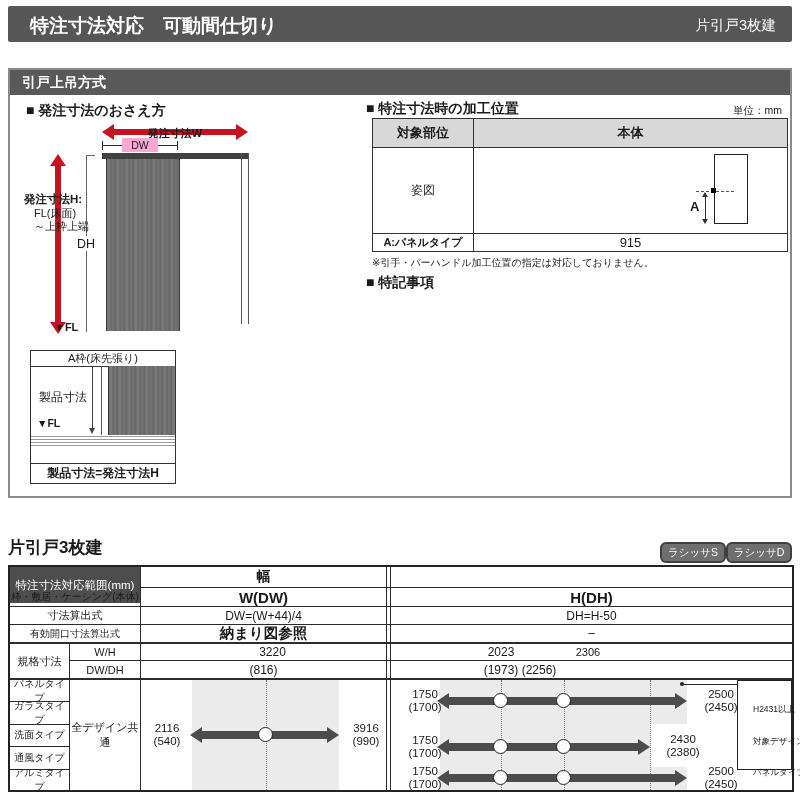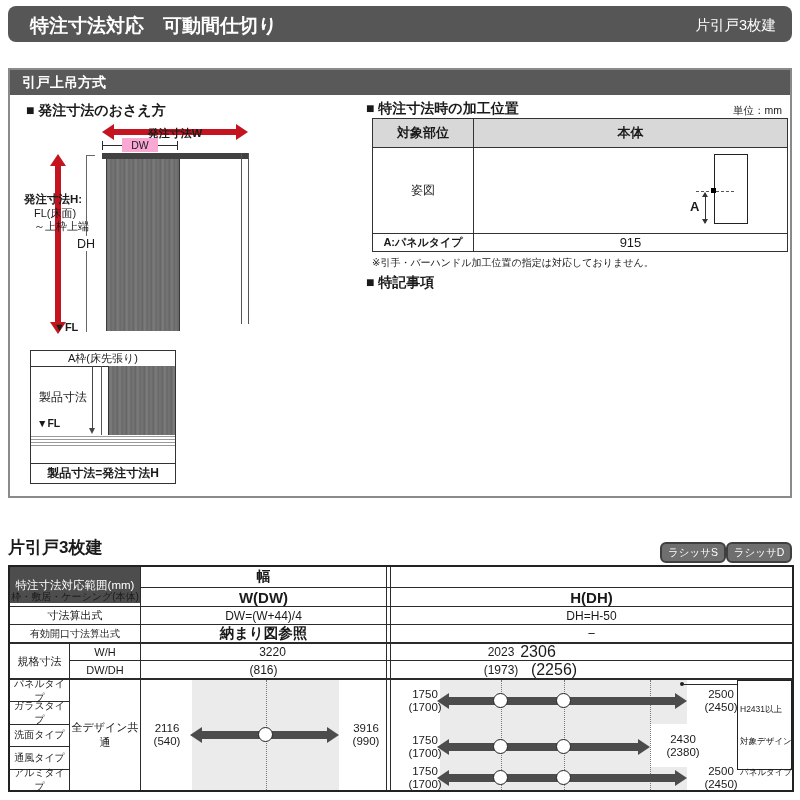--- a/index.html
+++ b/index.html
@@ -29,21 +29,21 @@
   .knob{position:absolute;width:15px;height:15px;background:#fff;border:1.5px solid #222;border-radius:50%;box-sizing:border-box}
   .wood{background:repeating-linear-gradient(90deg,#6f6f6f 0,#7d7d7d 2px,#686868 4px,#757575 6px,#646464 9px)}
   .badge{position:absolute;width:62px;height:17px;background:#6f6f6f;border:2px solid #3f3f3f;border-radius:6px;color:#fff;font-size:10.5px;display:flex;align-items:center;justify-content:center}
   .mrow{display:flex;border-top:1px solid #333}
 </style>
 </head>
 <body>
 
 <div id="page">
 
-  <div class="a" style="left:8px;top:6px;width:784px;height:36px;background:#565656;border-radius:8px">
+  <div class="a" style="left:8px;top:6px;width:784px;height:36px;background:#565656;border-radius:2px">
     <div class="a b" style="left:22px;top:7px;font-size:19px;color:#fff">特注寸法対応　可動間仕切り</div>
     <div class="a" style="right:16px;top:10px;font-size:14.5px;color:#fff">片引戸3枚建</div>
   </div>
 
   <div class="a" style="left:8px;top:68px;width:780px;height:426px;border:2px solid #8a8a8a;background:#fff">
     <div class="a" style="left:0;top:0;right:0;height:25px;background:#595959">
       <div class="a b" style="left:12px;top:4px;font-size:14px;color:#fff">引戸上吊方式</div>
     </div>
 
     <div class="a b" style="left:16px;top:32px;font-size:14px">■ 発注寸法のおさえ方</div>
@@ -155,23 +155,23 @@
     <div class="cell" style="left:0;top:58px;width:130px;height:17px;font-size:10px">有効開口寸法算出式</div>
     <div class="cell b" style="left:131px;top:58px;width:245px;height:17px;font-size:14.5px">納まり図参照</div>
     <div class="cell" style="left:381px;top:58px;width:401px;height:17px;font-size:13px">−</div>
 
     <div class="cell" style="left:0;top:77px;width:59px;height:34px;font-size:11px">規格寸法</div>
     <div class="cell" style="left:60px;top:77px;width:70px;height:16px;font-size:11px">W/H</div>
     <div class="cell" style="left:60px;top:94px;width:70px;height:17px;font-size:11px">DW/DH</div>
     <div class="cell" style="left:140px;top:77px;width:245px;height:16px;font-size:12px">3220</div>
     <div class="cell" style="left:131px;top:94px;width:245px;height:17px;font-size:12px">(816)</div>
     <div class="cell" style="left:463px;top:77px;width:56px;height:16px;font-size:12px">2023</div>
-    <div class="cell" style="left:500px;top:77px;width:56px;height:16px;font-size:16px">2306</div>
+    <div class="cell" style="left:550px;top:77px;width:56px;height:16px;font-size:11px">2306</div>
     <div class="cell" style="left:463px;top:94px;width:56px;height:17px;font-size:12px">(1973)</div>
-    <div class="cell" style="left:516px;top:94px;width:56px;height:17px;font-size:16px">(2256)</div>
+    <div class="cell" style="left:501px;top:94px;width:56px;height:17px;font-size:12px">(2256)</div>
 
     <div class="cell" style="left:0;top:113px;width:59px;height:21px;font-size:10px">パネルタイプ</div>
     <div class="cell" style="left:0;top:135px;width:59px;height:21px;font-size:10px">ガラスタイプ</div>
     <div class="cell" style="left:0;top:158px;width:59px;height:20px;font-size:10px">洗面タイプ</div>
     <div class="cell" style="left:0;top:180px;width:59px;height:21px;font-size:10px">通風タイプ</div>
     <div class="cell" style="left:0;top:203px;width:59px;height:20px;font-size:10px">アルミタイプ</div>
     <div class="cell" style="left:60px;top:113px;width:70px;height:110px;font-size:11px">全デザイン共通</div>
 
     <div class="gray" style="left:182px;top:113px;width:147px;height:110px"></div>
     <div class="dotv" style="left:256px;top:113px;height:110px"></div>
@@ -240,21 +240,21 @@
     </div>
     <div class="knob" style="left:483px;top:203px"></div>
     <div class="knob" style="left:546px;top:203px"></div>
     <div class="a" style="left:682px;top:198px;width:58px;text-align:center;font-size:11.5px;line-height:13px">
       <div>2500</div>
       <div>(2450)</div>
     </div>
 
     <div class="a" style="left:670px;top:115px;width:4px;height:4px;background:#222;border-radius:50%"></div>
     <div class="line" style="left:673px;top:117px;width:54px;height:1px"></div>
-    <div class="a" style="left:727px;top:113px;width:55px;height:90px;border:1px solid #222;background:#fff;box-sizing:border-box;padding:2px 2px;font-size:8.5px;line-height:10.5px;white-space:pre">
+    <div class="a" style="left:727px;top:113px;width:55px;height:90px;border:1px solid #222;background:#fff;box-sizing:border-box;padding:2px 15px;font-size:8.5px;line-height:10.5px;white-space:pre">
       <div>H2431以上</div>
       <div>対象デザイン</div>
       <div>パネルタイプ</div>
       <div>　LAA/LAB</div>
       
       
       
       
     </div>
   </div>

